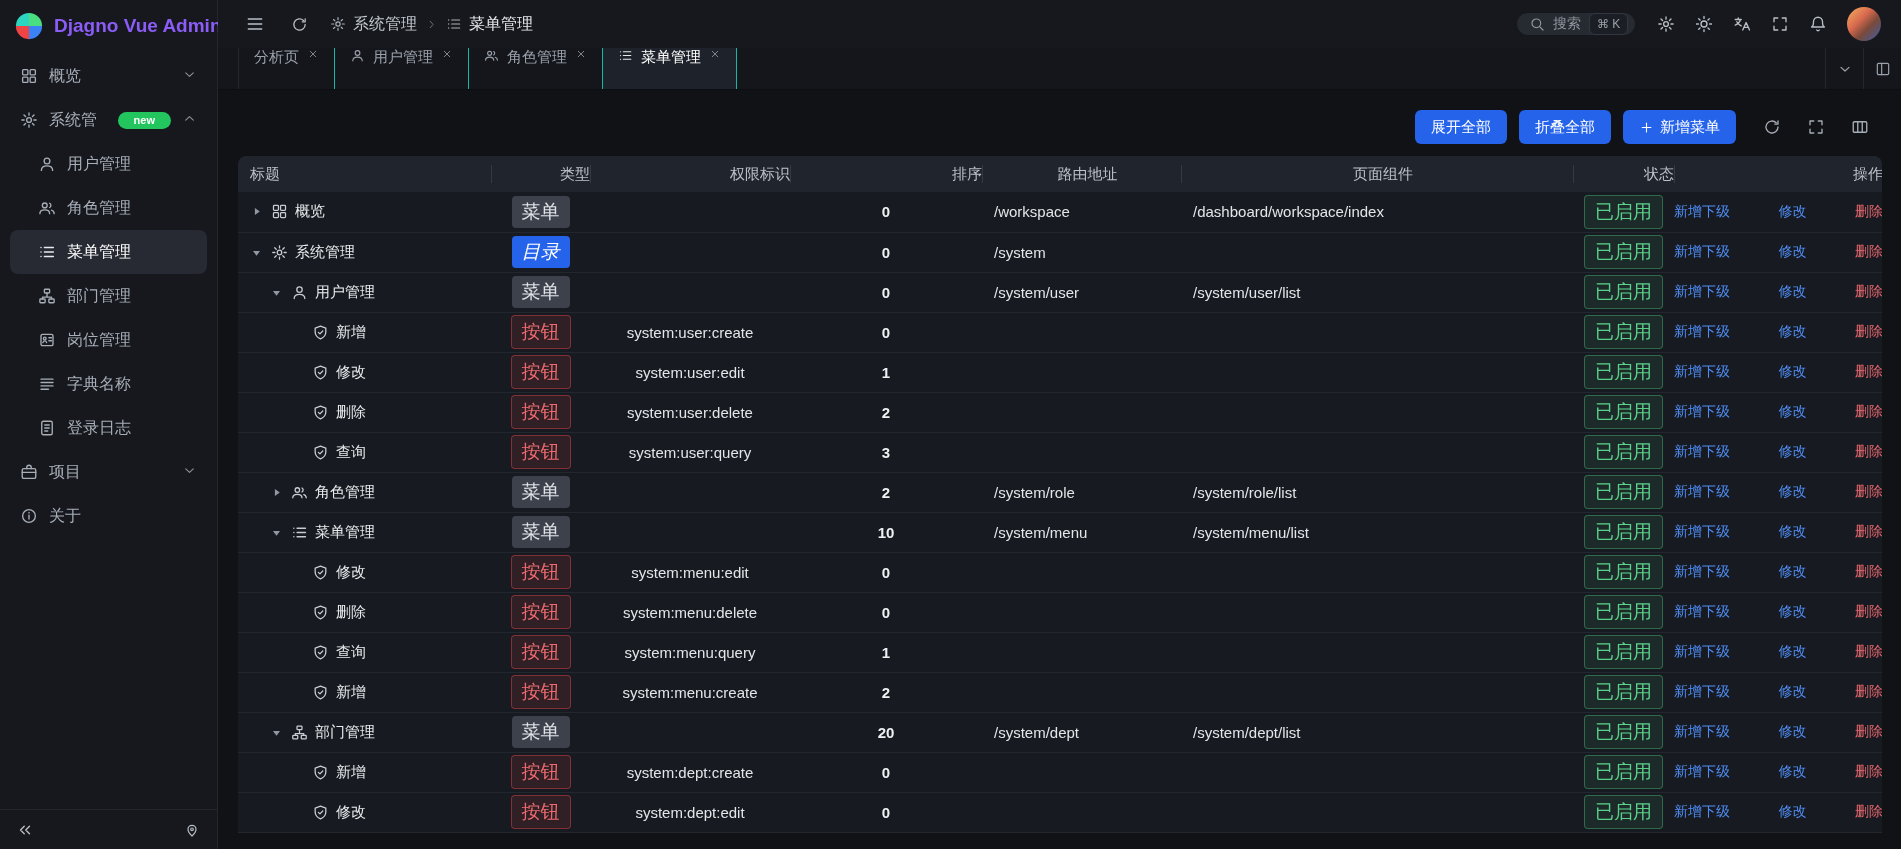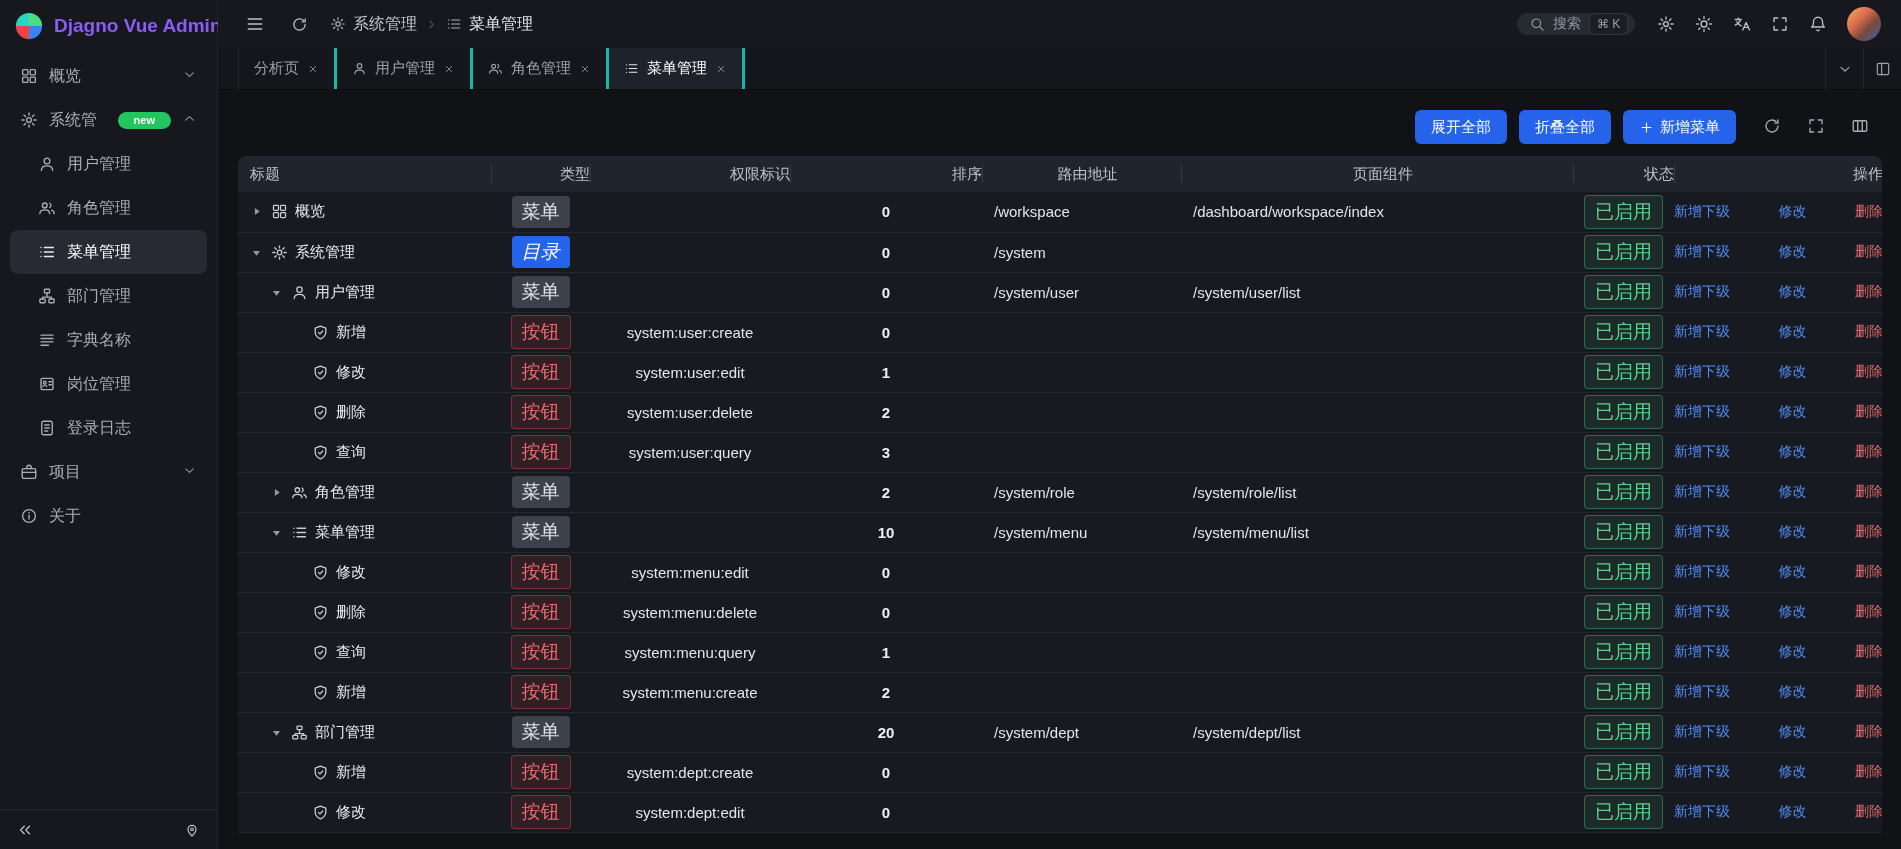--- a/index.html
+++ b/index.html
@@ -43,31 +43,31 @@
   .header-right { margin-left:auto; display:flex; align-items:center; gap:6px; }
   .search-pill { height:22px; min-width:118px; background:#262a31; border-radius:17px; display:flex; align-items:center; gap:8px; padding:0 6px 0 12px; color:#8f96a0; font-size:14px; cursor:pointer; margin-right:8px; }
   .search-pill .ic { color:#8f96a0; }
   .kbd { background:#1b1e24; border:1px solid #33373f; border-radius:6px; padding:3px 7px; font-size:12px; color:#9aa1ab; white-space:nowrap; }
   .avatar { width:34px; height:34px; border-radius:50%; margin-left:6px; cursor:pointer;
     background:linear-gradient(135deg,#f3b25e 0%,#d96a4f 38%,#7a4a3a 62%,#3b5ea8 100%); }
 
   
   .tabbar { height:42px; background:#14161b; display:flex; align-items:stretch; padding-left:20px; border-bottom:1px solid #0c0e11; }
   .tabs { display:flex; align-items:stretch; border-left:1px solid #24272d; }
-  .tab { display:flex; align-items:center; gap:8px; padding:0 15px; border-right:3px solid #14b8a6; color:#9aa1ab; font-size:15px; cursor:pointer; white-space:nowrap; }
+  .tab { display:flex; align-items:flex-start; gap:8px; padding:0 15px; border-right:1px solid #14b8a6; color:#9aa1ab; font-size:15px; cursor:pointer; white-space:nowrap; }
   .tab .ic { color:#9aa1ab; }
   .tab.active { background:#1e222a; color:#ffffff; }
   .tab.active .ic { color:#e6e9ec; }
   .tab-close { display:flex; color:#8b929c; cursor:pointer; }
   .tab-controls { margin-left:auto; display:flex; align-items:stretch; }
   .tab-ctrl { width:38px; display:flex; align-items:center; justify-content:center; border-left:1px solid #24272d; color:#9aa1ab; cursor:pointer; }
 
   
   .content { flex:1; padding:16px 19px 0 20px; overflow:hidden; }
-  .toolbar { display:flex; justify-content:flex-end; gap:12px; padding:4px 6px 12px 0;font-family:Liberation Mono, monospace; }
+  .toolbar { display:flex; align-items:center; justify-content:flex-end; gap:12px; padding:4px 6px 12px 0;font-family:Liberation Mono, monospace; }
   .btn-primary { height:34px; background:#2563eb; color:#fff; border:none; border-radius:6px; font-size:15px; padding:0 16px; display:flex; align-items:center; gap:6px; cursor:pointer; font-family:inherit; white-space:nowrap; }
   .toolbar .tool-ic { width:32px; height:32px; display:flex; align-items:center; justify-content:center; color:#a6adb6; cursor:pointer; border-radius:6px; }
   .toolbar .tool-ic:first-of-type { margin-left:8px; }
 
   
   .table-wrap { overflow:hidden; border-radius:8px 8px 0 0; }
   table { width:100%; border-collapse:collapse; table-layout:fixed; background:#171a20; }
   thead th { background:#20242c; height:36px; font-weight:500; color:#bcc2ca; font-size:15px; position:relative; text-align:right; }
   thead th:first-child { text-align:left; padding-left:12px; border-top-left-radius:8px; }
   thead th:last-child { border-top-right-radius:8px; }
@@ -173,34 +173,34 @@
             <rect x="2.5" y="16" width="7" height="5" rx="1"></rect>
             <rect x="14.5" y="16" width="7" height="5" rx="1"></rect>
             <path d="M12 8v3.5M6 13.5h12M6 13.5V16M18 13.5V16M12 11.5v2"></path>
           </svg>
         </span>
         <span class="side-label">部门管理</span>
       </div>
       <div class="side-item child">
         <span class="ic ">
           <svg viewBox="0 0 24 24" width="18" height="18" fill="none" stroke="currentColor" stroke-width="1.8" stroke-linecap="round" stroke-linejoin="round">
-            <path d="M4 5.5h16M4 10h16M4 14.5h16M4 19h10"></path>
-          </svg>
-        </span>
-        <span class="side-label">字典名称</span>
-      </div>
-      <div class="side-item child">
-        <span class="ic ">
-          <svg viewBox="0 0 24 24" width="18" height="18" fill="none" stroke="currentColor" stroke-width="1.8" stroke-linecap="round" stroke-linejoin="round">
             <rect x="4" y="4.5" width="16" height="15" rx="2"></rect>
             <circle cx="9" cy="10" r="1.8"></circle>
             <path d="M6.5 15.5c.4-1.6 1.6-2.4 2.5-2.4s2.1.8 2.5 2.4M14.5 9h3.5M14.5 13h3.5"></path>
           </svg>
         </span>
         <span class="side-label">岗位管理</span>
+      </div>
+      <div class="side-item child">
+        <span class="ic ">
+          <svg viewBox="0 0 24 24" width="18" height="18" fill="none" stroke="currentColor" stroke-width="1.8" stroke-linecap="round" stroke-linejoin="round">
+            <path d="M4 5.5h16M4 10h16M4 14.5h16M4 19h10"></path>
+          </svg>
+        </span>
+        <span class="side-label">字典名称</span>
       </div>
       <div class="side-item child">
         <span class="ic ">
           <svg viewBox="0 0 24 24" width="18" height="18" fill="none" stroke="currentColor" stroke-width="1.8" stroke-linecap="round" stroke-linejoin="round">
             <rect x="5" y="3" width="14" height="18" rx="2"></rect>
             <path d="M9 8h6M9 12h6M9 16h4"></path>
           </svg>
         </span>
         <span class="side-label">登录日志</span>
       </div>

